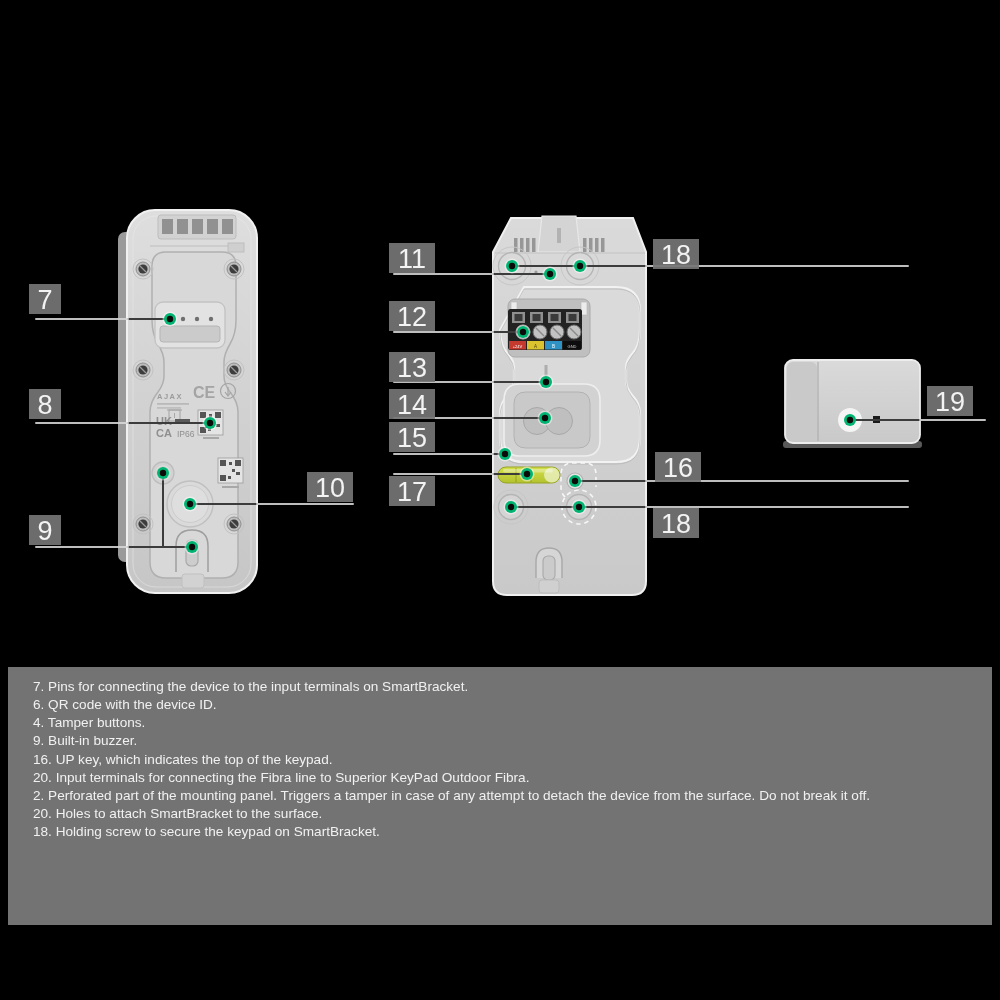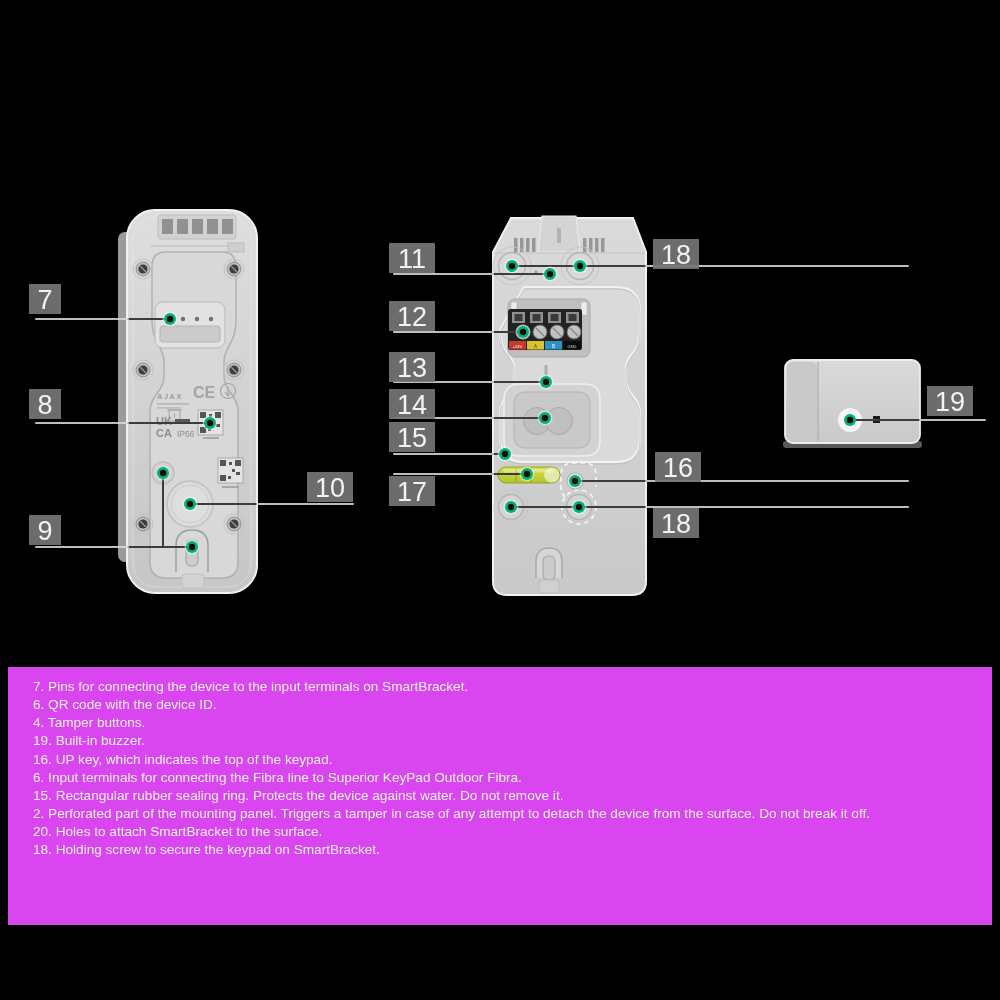--- a/index.html
+++ b/index.html
@@ -3,21 +3,21 @@
 <meta charset="utf-8">
 <style>
   html,body{margin:0;padding:0;background:#000;width:1000px;height:1000px;overflow:hidden;}
   .stage{position:relative;width:1000px;height:1000px;background:#000;font-family:"Liberation Sans",sans-serif;}
   svg text{font-family:"Liberation Sans",sans-serif;}
   .num{fill:#f3f3f3;font-size:27px;text-anchor:middle;}
   .numbox{fill:#757575;opacity:.92;}
   .line-l{stroke:#d9d9d9;stroke-width:2;opacity:.88;stroke-linecap:round;}
   .line-d{stroke:#3c3c3c;stroke-width:2;stroke-linecap:round;}
   .dash{fill:none;stroke:#f7f7f7;stroke-width:1.6;stroke-dasharray:4.5 3.8;}
-  .legend{position:absolute;left:8px;top:667px;width:984px;height:258px;background:#d946ef;box-sizing:border-box;padding:11px 20px 0 25px;}
+  .legend{position:absolute;left:8px;top:667px;width:984px;height:258px;background:#737373;box-sizing:border-box;padding:11px 20px 0 25px;}
   .legend-row{color:#f1f1f1;font-size:13.6px;line-height:18.15px;white-space:nowrap;}
   .print{fill:#9b9b9b;}
 </style>
 </head>
 <body>
 
 <div class="stage">
 
 <svg width="1000" height="660" viewBox="0 0 1000 660">
   <defs>
@@ -452,21 +452,20 @@
           <text class="num" x="950" y="411">19</text>
         </g>
   </g>
 </svg>
 
   
   <div class="legend">
     <div class="legend-row">7. Pins for connecting the device to the input terminals on SmartBracket.</div>
     <div class="legend-row">6. QR code with the device ID.</div>
     <div class="legend-row">4. Tamper buttons.</div>
-    <div class="legend-row">19. Built-in buzzer.</div>
+    <div class="legend-row">9. Built-in buzzer.</div>
     <div class="legend-row">16. UP key, which indicates the top of the keypad.</div>
-    <div class="legend-row">6. Input terminals for connecting the Fibra line to Superior KeyPad Outdoor Fibra.</div>
-    <div class="legend-row">15. Rectangular rubber sealing ring. Protects the device against water. Do not remove it.</div>
+    <div class="legend-row">20. Input terminals for connecting the Fibra line to Superior KeyPad Outdoor Fibra.</div>
     <div class="legend-row">2. Perforated part of the mounting panel. Triggers a tamper in case of any attempt to detach the device from the surface. Do not break it off.</div>
     <div class="legend-row">20. Holes to attach SmartBracket to the surface.</div>
     <div class="legend-row">18. Holding screw to secure the keypad on SmartBracket.</div>
   </div>
 </div>
 
 </body></html>

